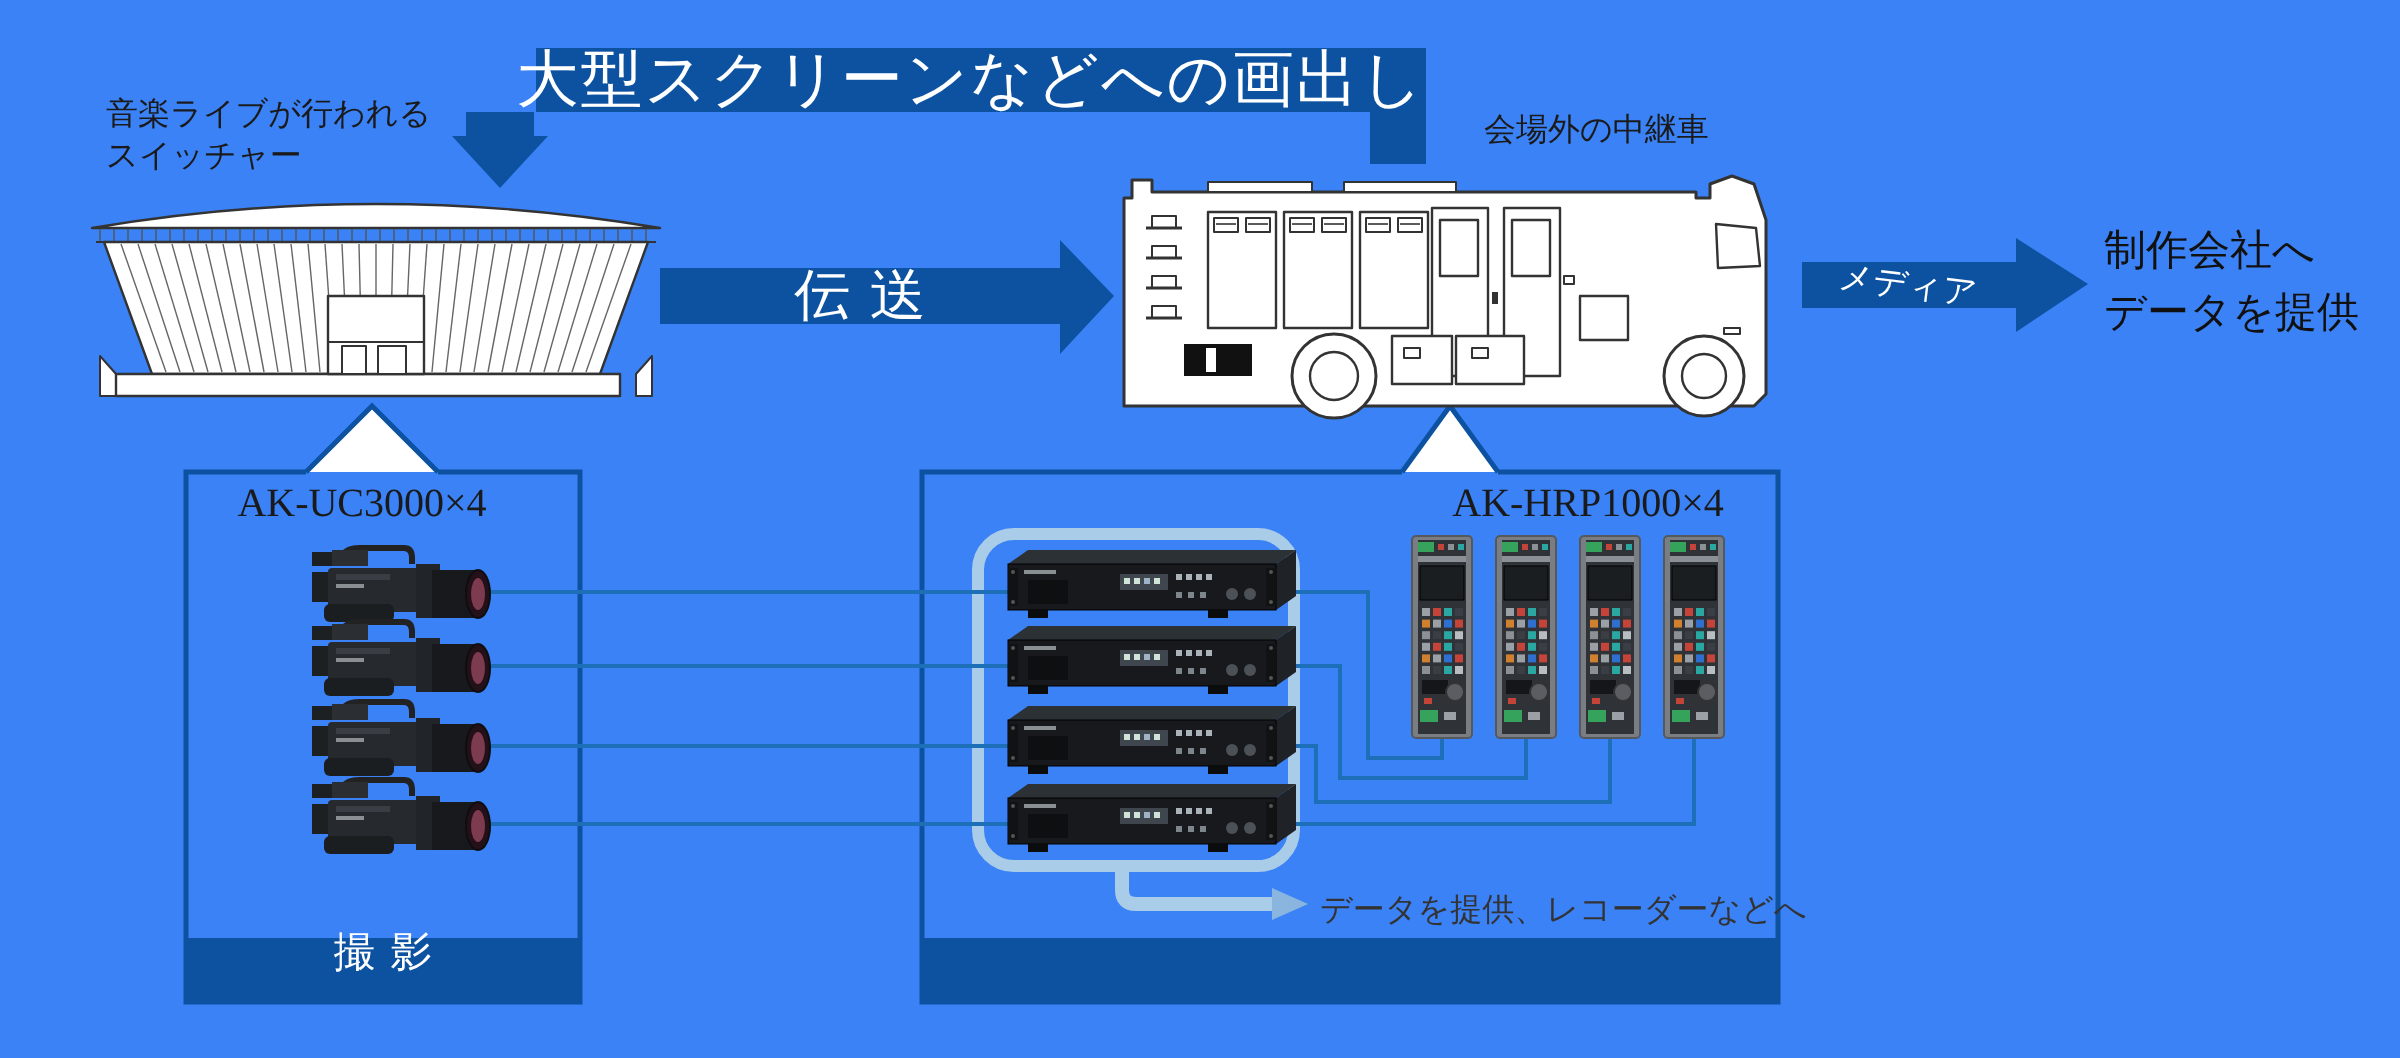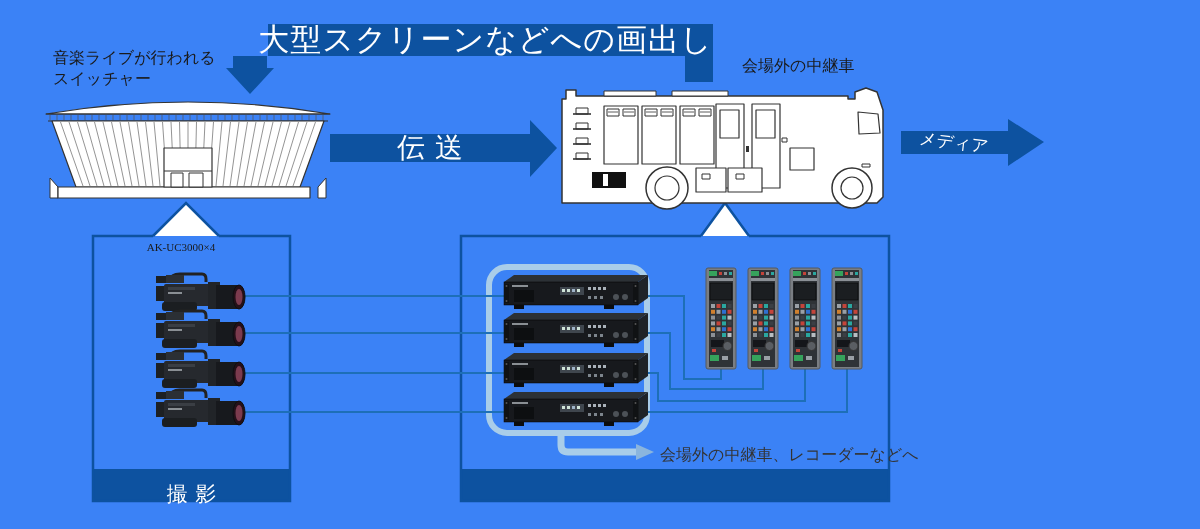--- a/index.html
+++ b/index.html
@@ -24,24 +24,24 @@
     left:898px;top:129px;width:112px;height:26px;
     display:flex;align-items:center;justify-content:center;
     color:#fff;font-size:17px;transform:rotate(7deg);
   }
   .provide{
     left:1052px;top:110px;width:148px;
     font-size:21px;line-height:31px;color:#111;
   }
   .model-label{
     top:241px;width:160px;text-align:center;
-    font-size:11px;color:#1a1a1a;white-space:nowrap;
+    font-size:20px;color:#1a1a1a;white-space:nowrap;
   }
   .footer-bar-label{
-    top:478px;height:31px;display:flex;align-items:center;justify-content:center;
+    top:460px;height:31px;display:flex;align-items:center;justify-content:center;
     color:#fff;font-size:21px;letter-spacing:0.35em;text-indent:0.35em;text-align:center;
   }
   .switcher-note{
     left:660px;top:445px;font-size:16px;color:#333;white-space:nowrap;
   }
 </style>
 </head>
 <body>
 
 <div class="stage">
@@ -350,20 +350,25 @@
   </div>
 
   <div class="abs band-label">大型スクリーンなどへの画出し</div>
 
   <div class="abs trans-label">伝送</div>
 
   <div class="abs caption" style="left:742px;top:55px">会場外の中継車</div>
 
   <div class="abs media-label">メディア</div>
 
+  <div class="abs provide">
+    <div>制作会社へ</div>
+    <div>データを提供</div>
+  </div>
 
   <div class="abs model-label" style="left:101px">AK-UC3000×4</div>
-
-  <div class="abs switcher-note">会場外の中継車、レコーダーなどへ</div>
+  <div class="abs model-label" style="left:714px">AK-HRP1000×4</div>
+
+  <div class="abs switcher-note">データを提供、レコーダーなどへ</div>
 
   <div class="abs footer-bar-label" style="left:93px;width:197px">撮影</div>
 
 </div>
 
 </body></html>

